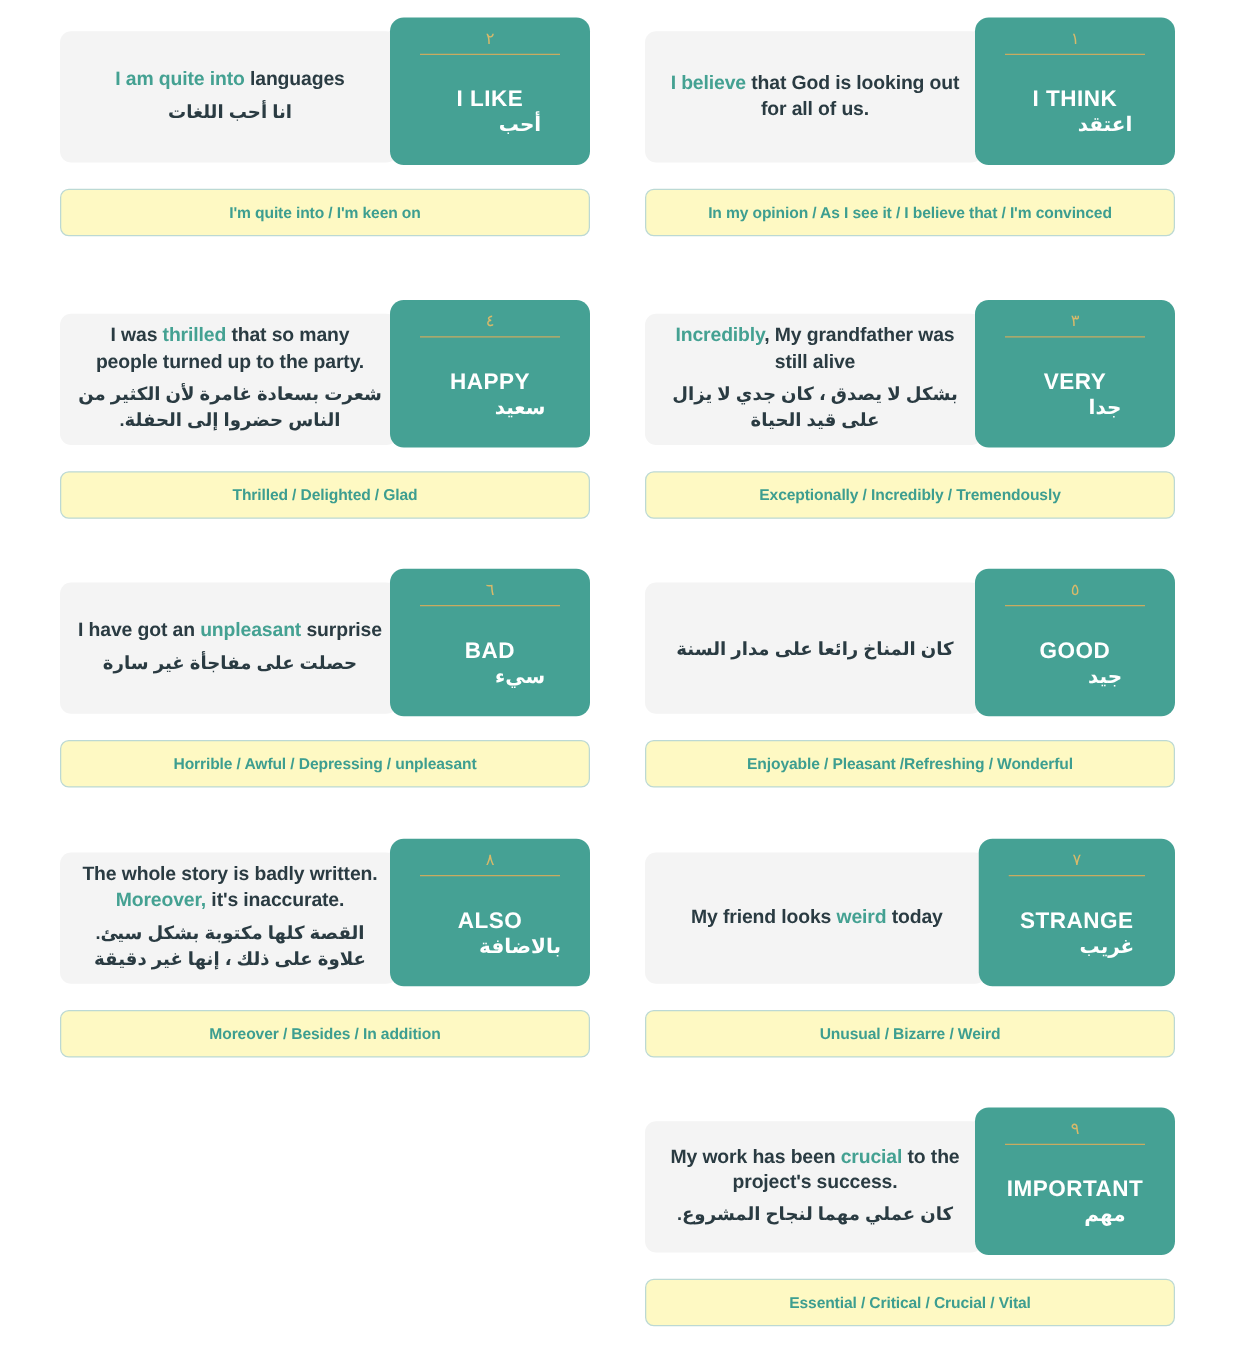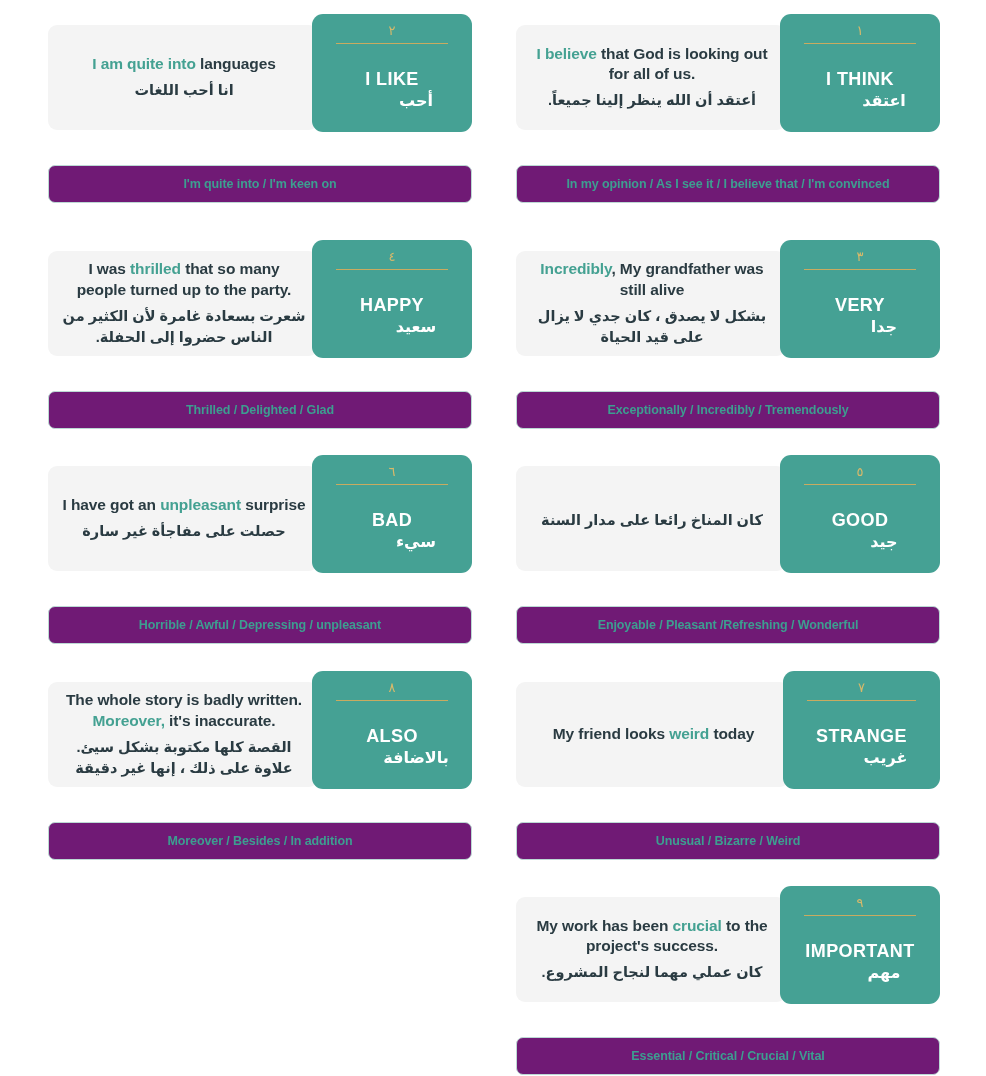--- a/index.html
+++ b/index.html
@@ -136,22 +136,22 @@
     direction: rtl;
     margin-left: 48px;
   }
 
   
   .synonyms {
     position: absolute;
     left: 0;
     width: 424px;
     height: 38px;
-    top: 151px;
-    background: #701a75;
+    top: 137px;
+    background: #fef9c3;
     border: 1px solid #bcd9d4;
     border-radius: 7px;
     display: flex;
     align-items: center;
     justify-content: center;
     color: #3d9e90;
     font-size: 12.5px;
     font-weight: bold;
     letter-spacing: -0.1px;
   }
@@ -178,21 +178,20 @@
             </div>
           </div>
         </div>
         <div class="synonyms">I'm quite into /  I'm keen on</div>
       </div>
       <div class="cell col-right row-1">
         <div class="card">
           <div class="card-body" style="width: 270px;">
             <div class="sentences">
               <div class="en"><span class="hl">I believe </span><span>that God is looking out for all of us.</span></div>
-              <div class="ar">أعتقد أن الله ينظر إلينا جميعاً.</div>
             </div>
           </div>
           <div class="tag" style="width: 160px; left: 264px;">
             <div class="tag-num">١</div>
             <div class="tag-rule"></div>
             <div class="tag-texts">
               <div class="tag-en">I THINK</div>
               <div class="tag-ar">اعتقد</div>
             </div>
           </div>

